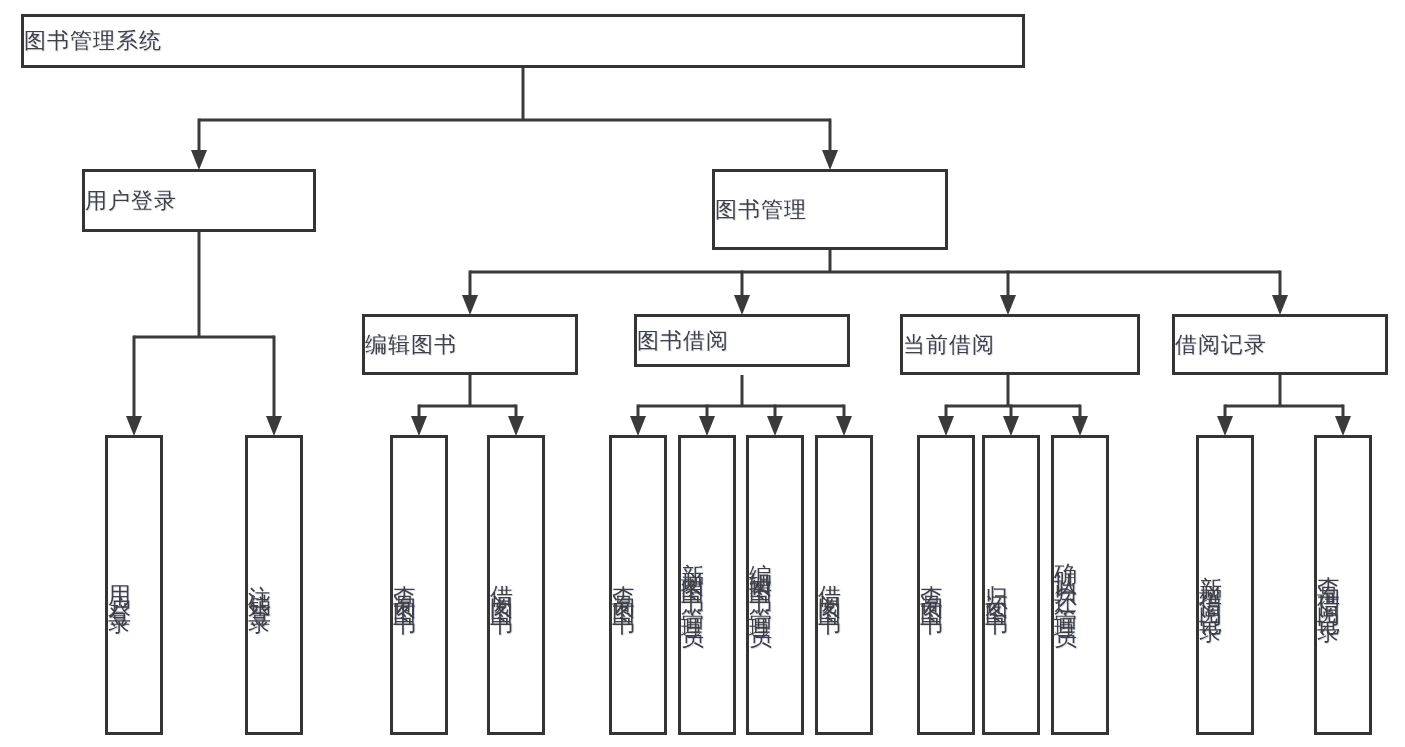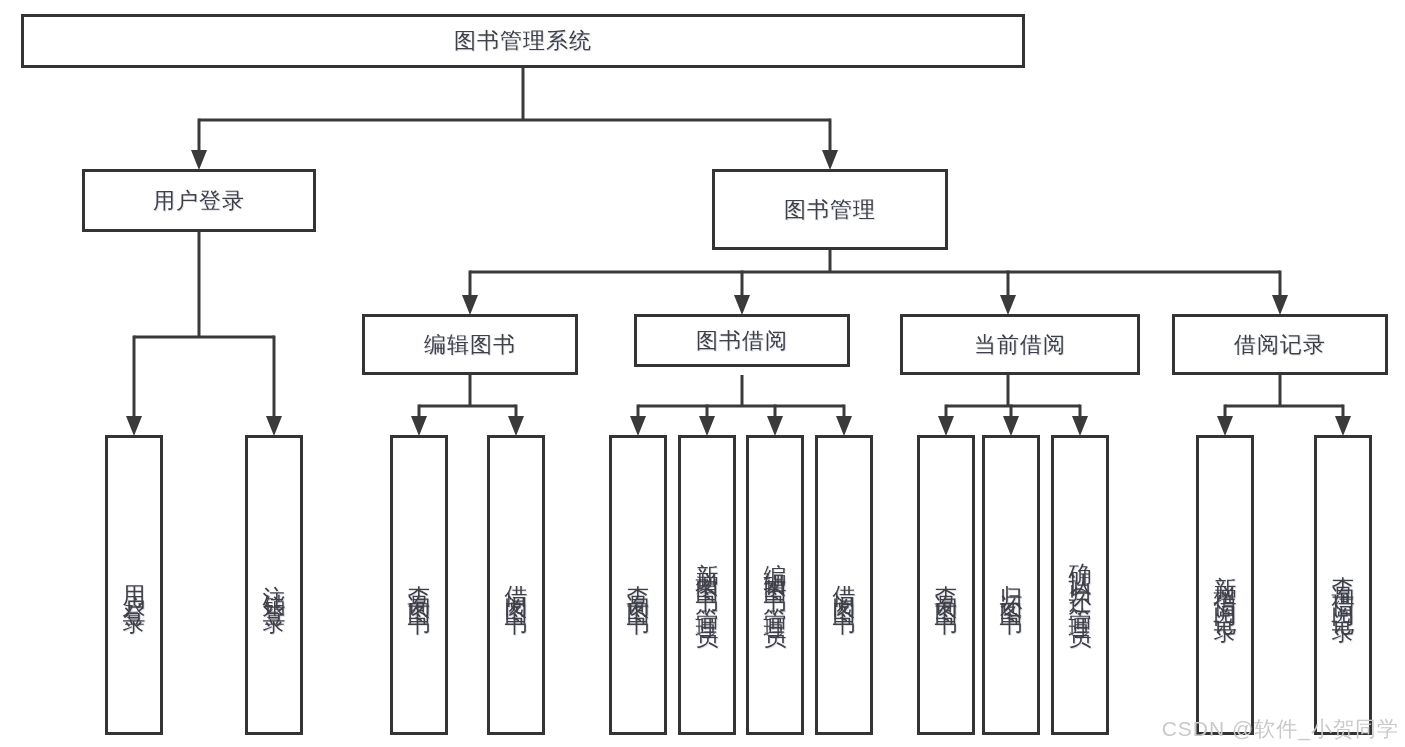--- a/index.html
+++ b/index.html
@@ -22,21 +22,20 @@
     height: 747px;
     z-index: 1;
   }
   .node {
     position: absolute;
     box-sizing: border-box;
     border: 3px solid #343434;
     background: #ffffff;
     display: flex;
     align-items: center;
-    justify-content: center;
     z-index: 2;
     color: #3f3f44;
   }
   .node.h span {
     font-size: 22px;
     letter-spacing: 1px;
     white-space: nowrap;
     text-shadow: 1px 1px 0 rgba(120,140,190,0.25);
   }
   .node.v span {
@@ -110,21 +109,20 @@
       <line x1="1280" y1="270.5" x2="1280" y2="296" stroke="#3a3a3a" stroke-width="3"></line>
       <polygon points="1272,295 1288,295 1280,315" fill="#3a3a3a"></polygon>
       <line x1="1280" y1="375" x2="1280" y2="406" stroke="#3a3a3a" stroke-width="3"></line>
       <line x1="1225" y1="406" x2="1343" y2="406" stroke="#3a3a3a" stroke-width="3"></line>
       <line x1="1225" y1="404.5" x2="1225" y2="417" stroke="#3a3a3a" stroke-width="3"></line>
       <polygon points="1217,416 1233,416 1225,436" fill="#3a3a3a"></polygon>
       <line x1="1343" y1="404.5" x2="1343" y2="417" stroke="#3a3a3a" stroke-width="3"></line>
       <polygon points="1335,416 1351,416 1343,436" fill="#3a3a3a"></polygon>
     </svg>
 
-  <div id="watermark">CSDN @软件_小贺同学</div>
 <div class="node h" style="left: 21px; top: 14px; width: 1004px; height: 54px;">
       <span>图书管理系统</span>
     </div>
     <div class="node h" style="left: 82px; top: 169px; width: 234px; height: 63px;">
       <span>用户登录</span>
     </div>
     <div class="node v" style="left: 105px; top: 435px; width: 58px; height: 300px;">
       <span>用户登录</span>
     </div>
     <div class="node v" style="left: 245px; top: 435px; width: 58px; height: 300px;">

